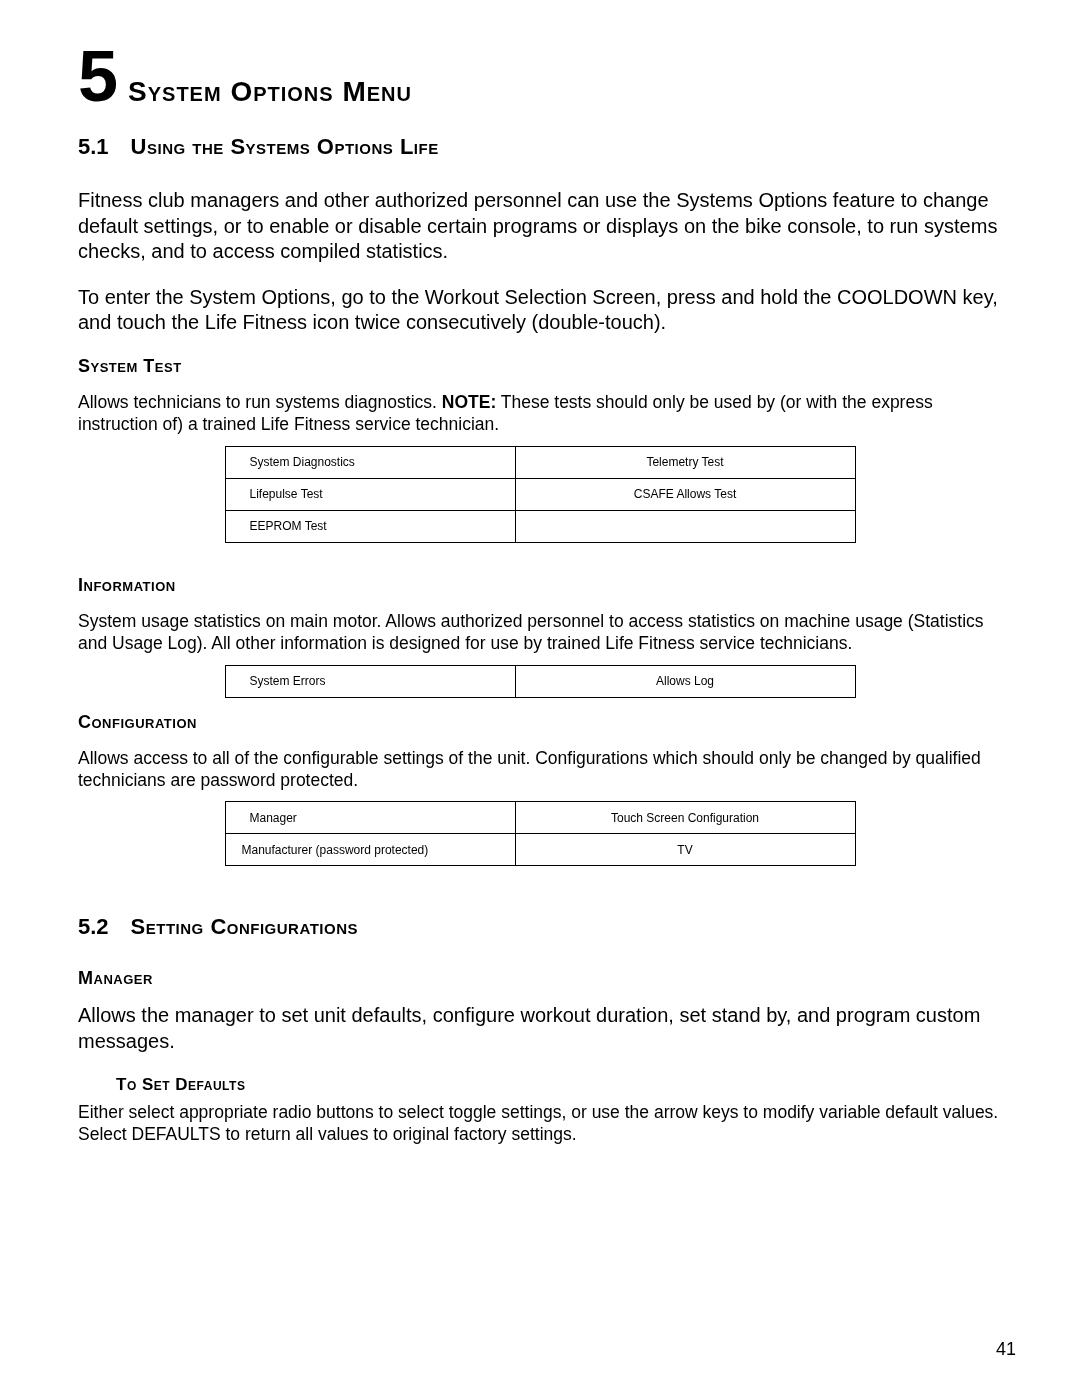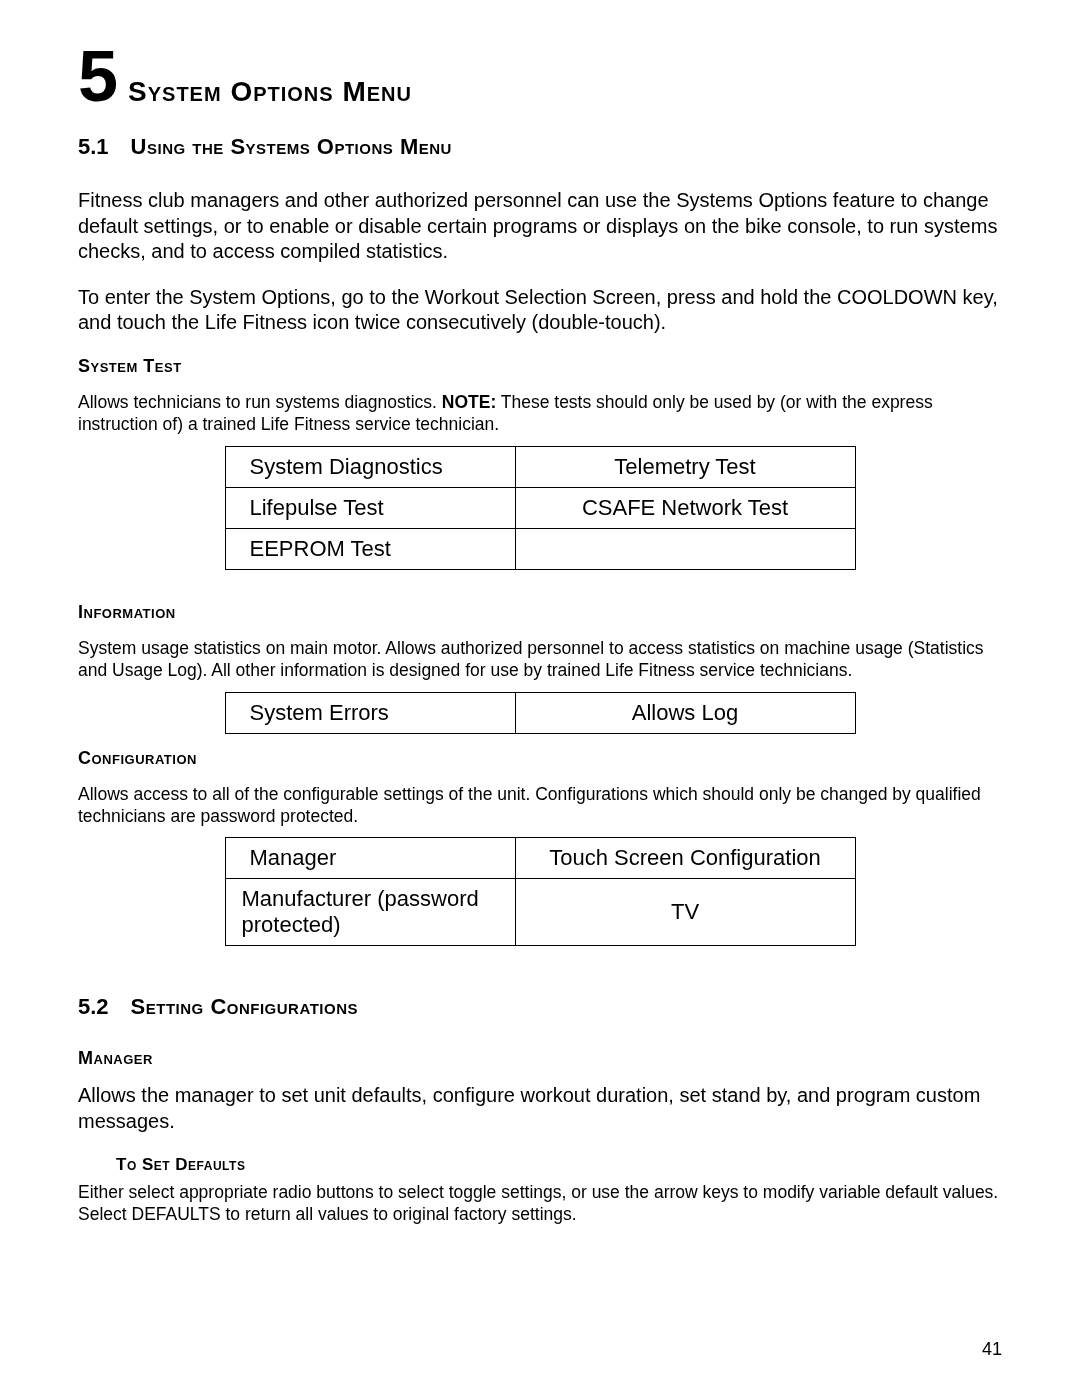--- a/index.html
+++ b/index.html
@@ -78,64 +78,64 @@
       margin-bottom: 8px;
     }
     .tbl {
       border-collapse: collapse;
       margin: 0 auto 32px auto;
       table-layout: fixed;
     }
     .tbl td {
       border: 1.5px solid #000;
       padding: 7px 24px 7px 24px;
-      font-size: 22px;
+      font-size: 12px;
       height: 32px;
       vertical-align: middle;
     }
     .tbl .col-left { width: 290px; text-align: left; }
     .tbl .col-right { width: 340px; text-align: center; }
     .note-bold { font-weight: 700; }
     .page-num {
       position: absolute;
       bottom: 28px;
-      right: 78px;
+      right: 64px;
       font-size: 18px;
     }
     .sect52 { margin-top: 48px; }
   </style>
 </head>
 <body>
 
 <div class="chapter-row">
   <span class="chapter-num">5</span>
   <span class="chapter-title">System Options Menu</span>
 </div>
 
 <div class="section-row">
   <span class="section-num">5.1</span>
-  <span class="section-title">Using the Systems Options Menu</span>
+  <span class="section-title">Using the Systems Options Life</span>
 </div>
 
 <p class="para">Fitness club managers and other authorized personnel can use the Systems Options feature to change default settings, or to enable or disable certain programs or displays on the bike console, to run systems checks, and to access compiled statistics.</p>
 <p class="para">To enter the System Options, go to the Workout Selection Screen, press and hold the COOLDOWN key, and touch the Life Fitness icon twice consecutively (double-touch).</p>
 
 <div class="sub-heading">System Test</div>
 <p class="desc">
   <span>Allows technicians to run systems diagnostics. </span><span class="note-bold">NOTE:</span><span> These tests should only be used by (or with the express instruction of) a trained Life Fitness service technician.</span>
 </p>
 <table class="tbl">
   <tbody>
       <tr>
     <td class="col-left">System Diagnostics</td>
     <td class="col-right">Telemetry Test</td>
   </tr>
   <tr>
     <td class="col-left">Lifepulse Test</td>
-    <td class="col-right">CSAFE Network Test</td>
+    <td class="col-right">CSAFE Allows Test</td>
   </tr>
   <tr>
     <td class="col-left">EEPROM Test</td>
     <td class="col-right"></td>
   </tr>
 </tbody>
   </table>
 
 <div class="sub-heading">Information</div>
 <p class="desc">System usage statistics on main motor. Allows authorized personnel to access statistics on machine usage (Statistics and Usage Log). All other information is designed for use by trained Life Fitness service technicians.</p>

